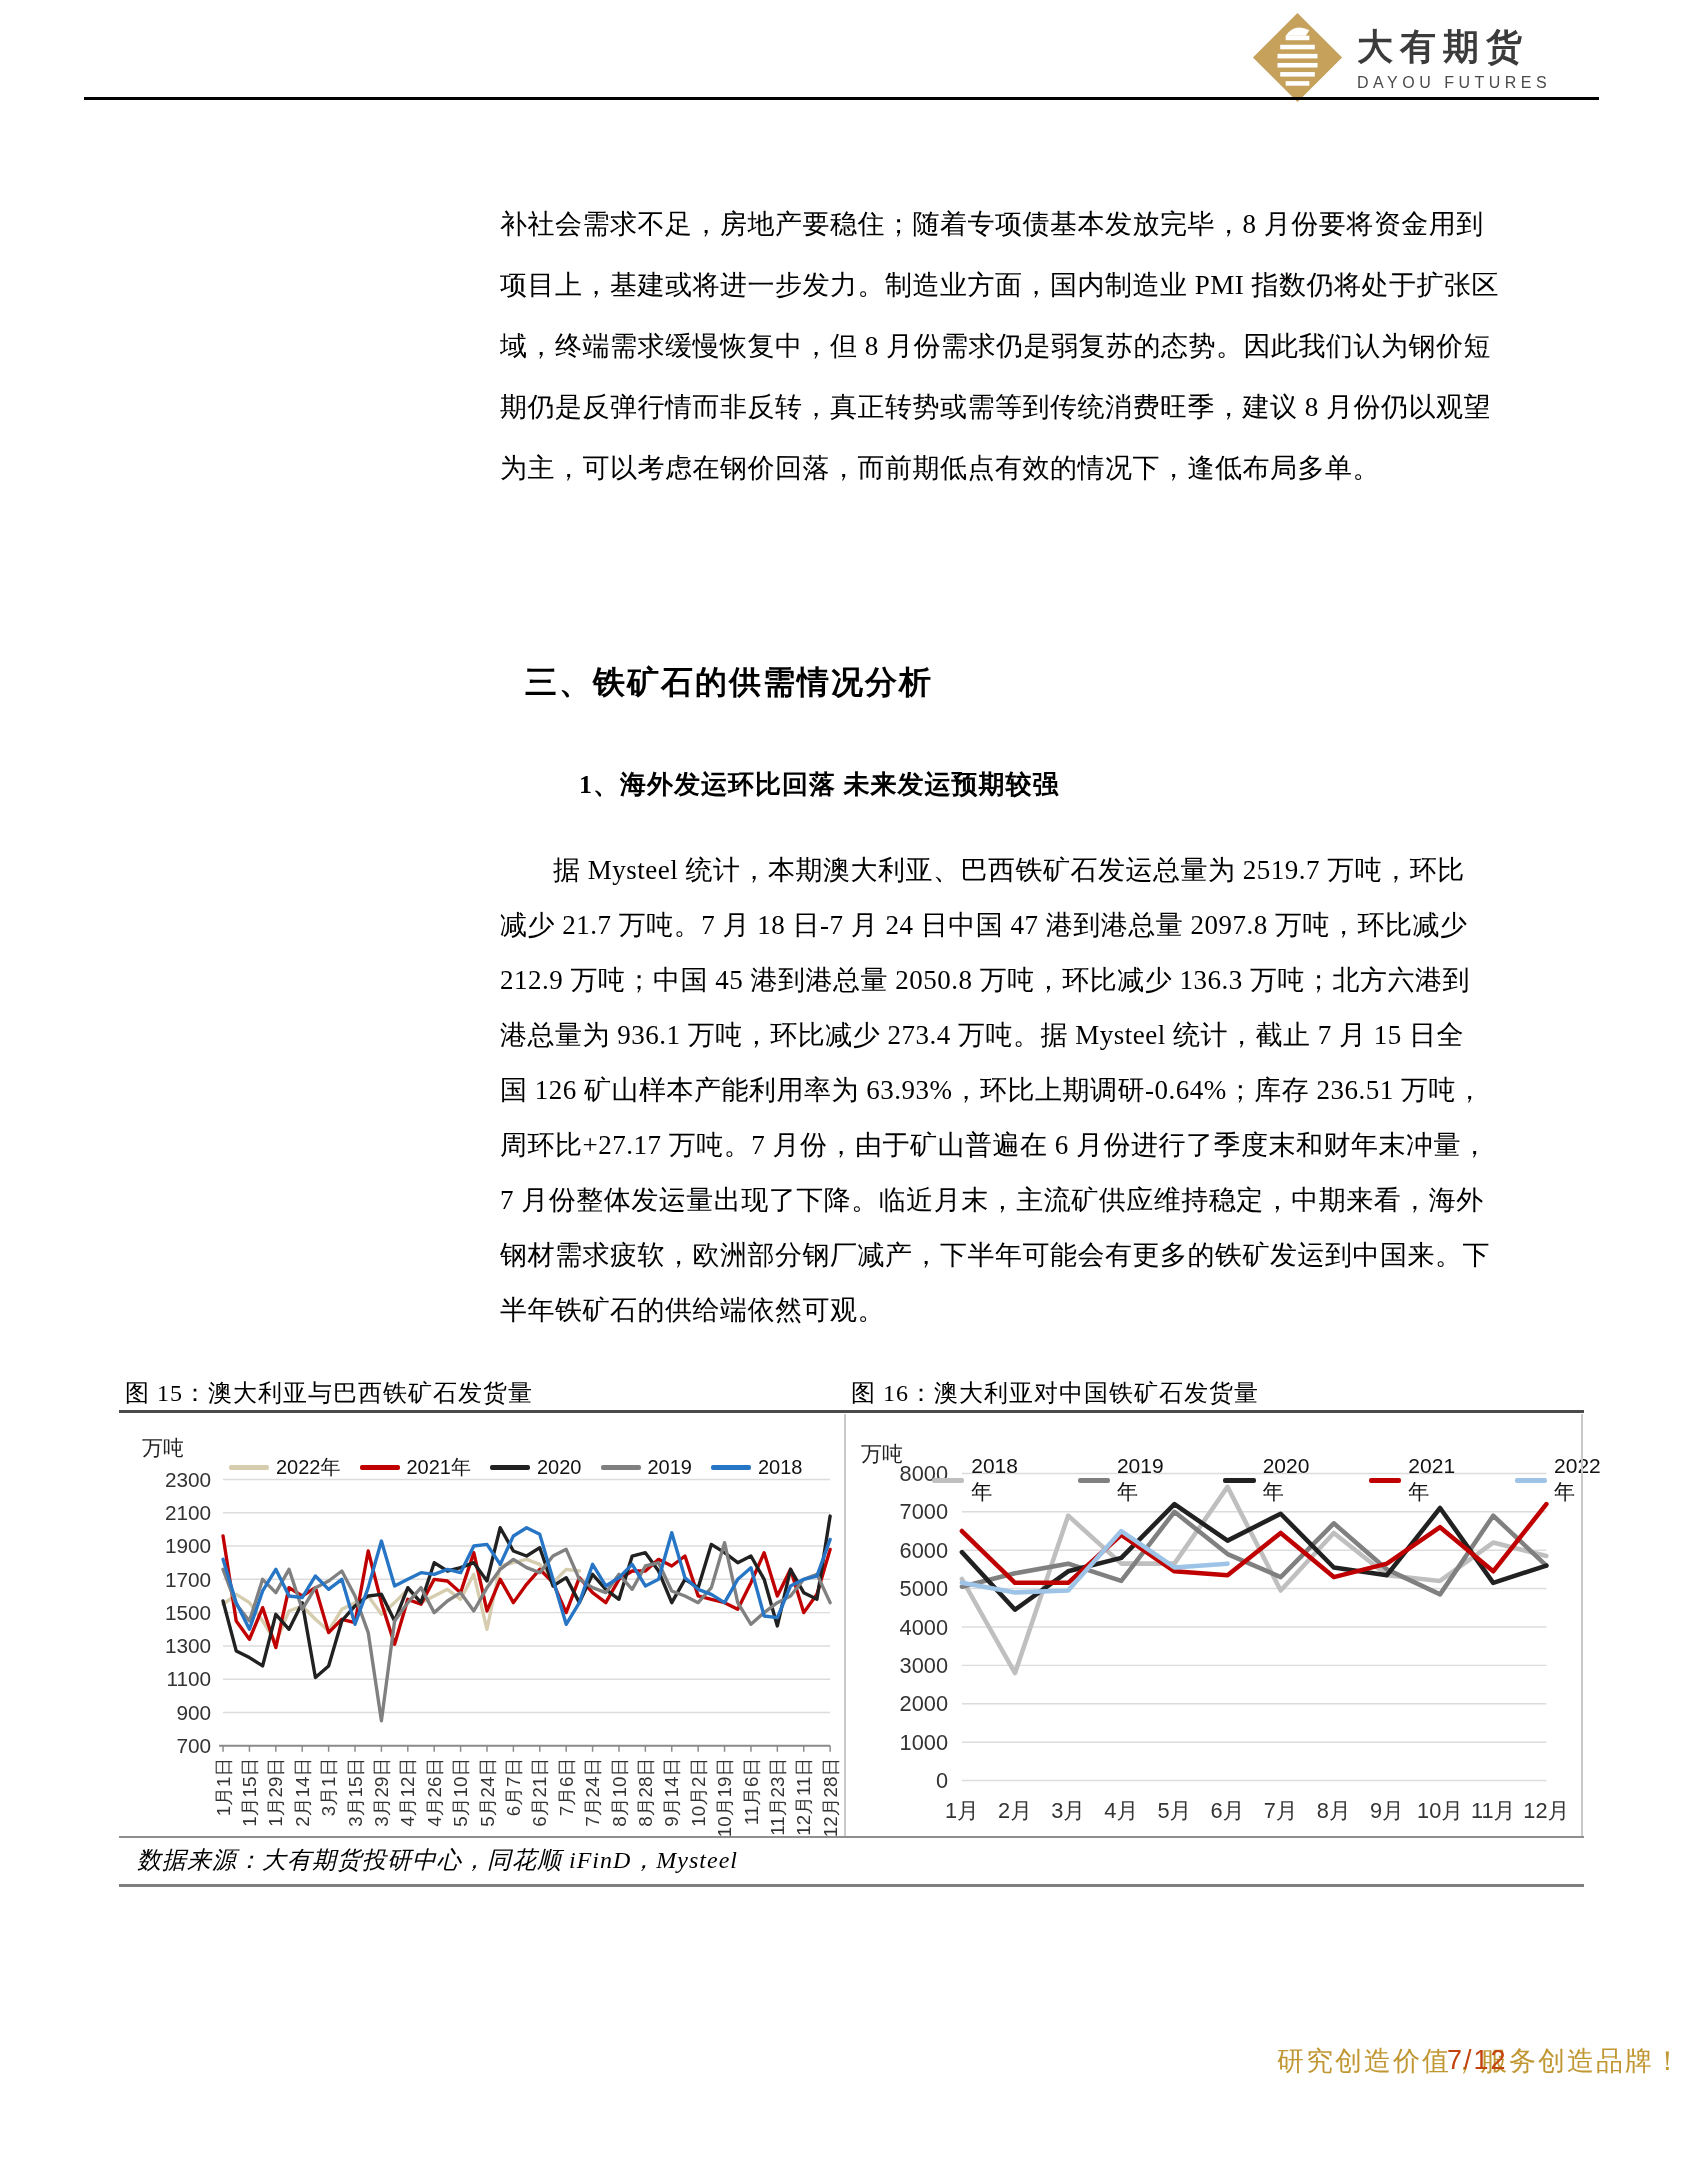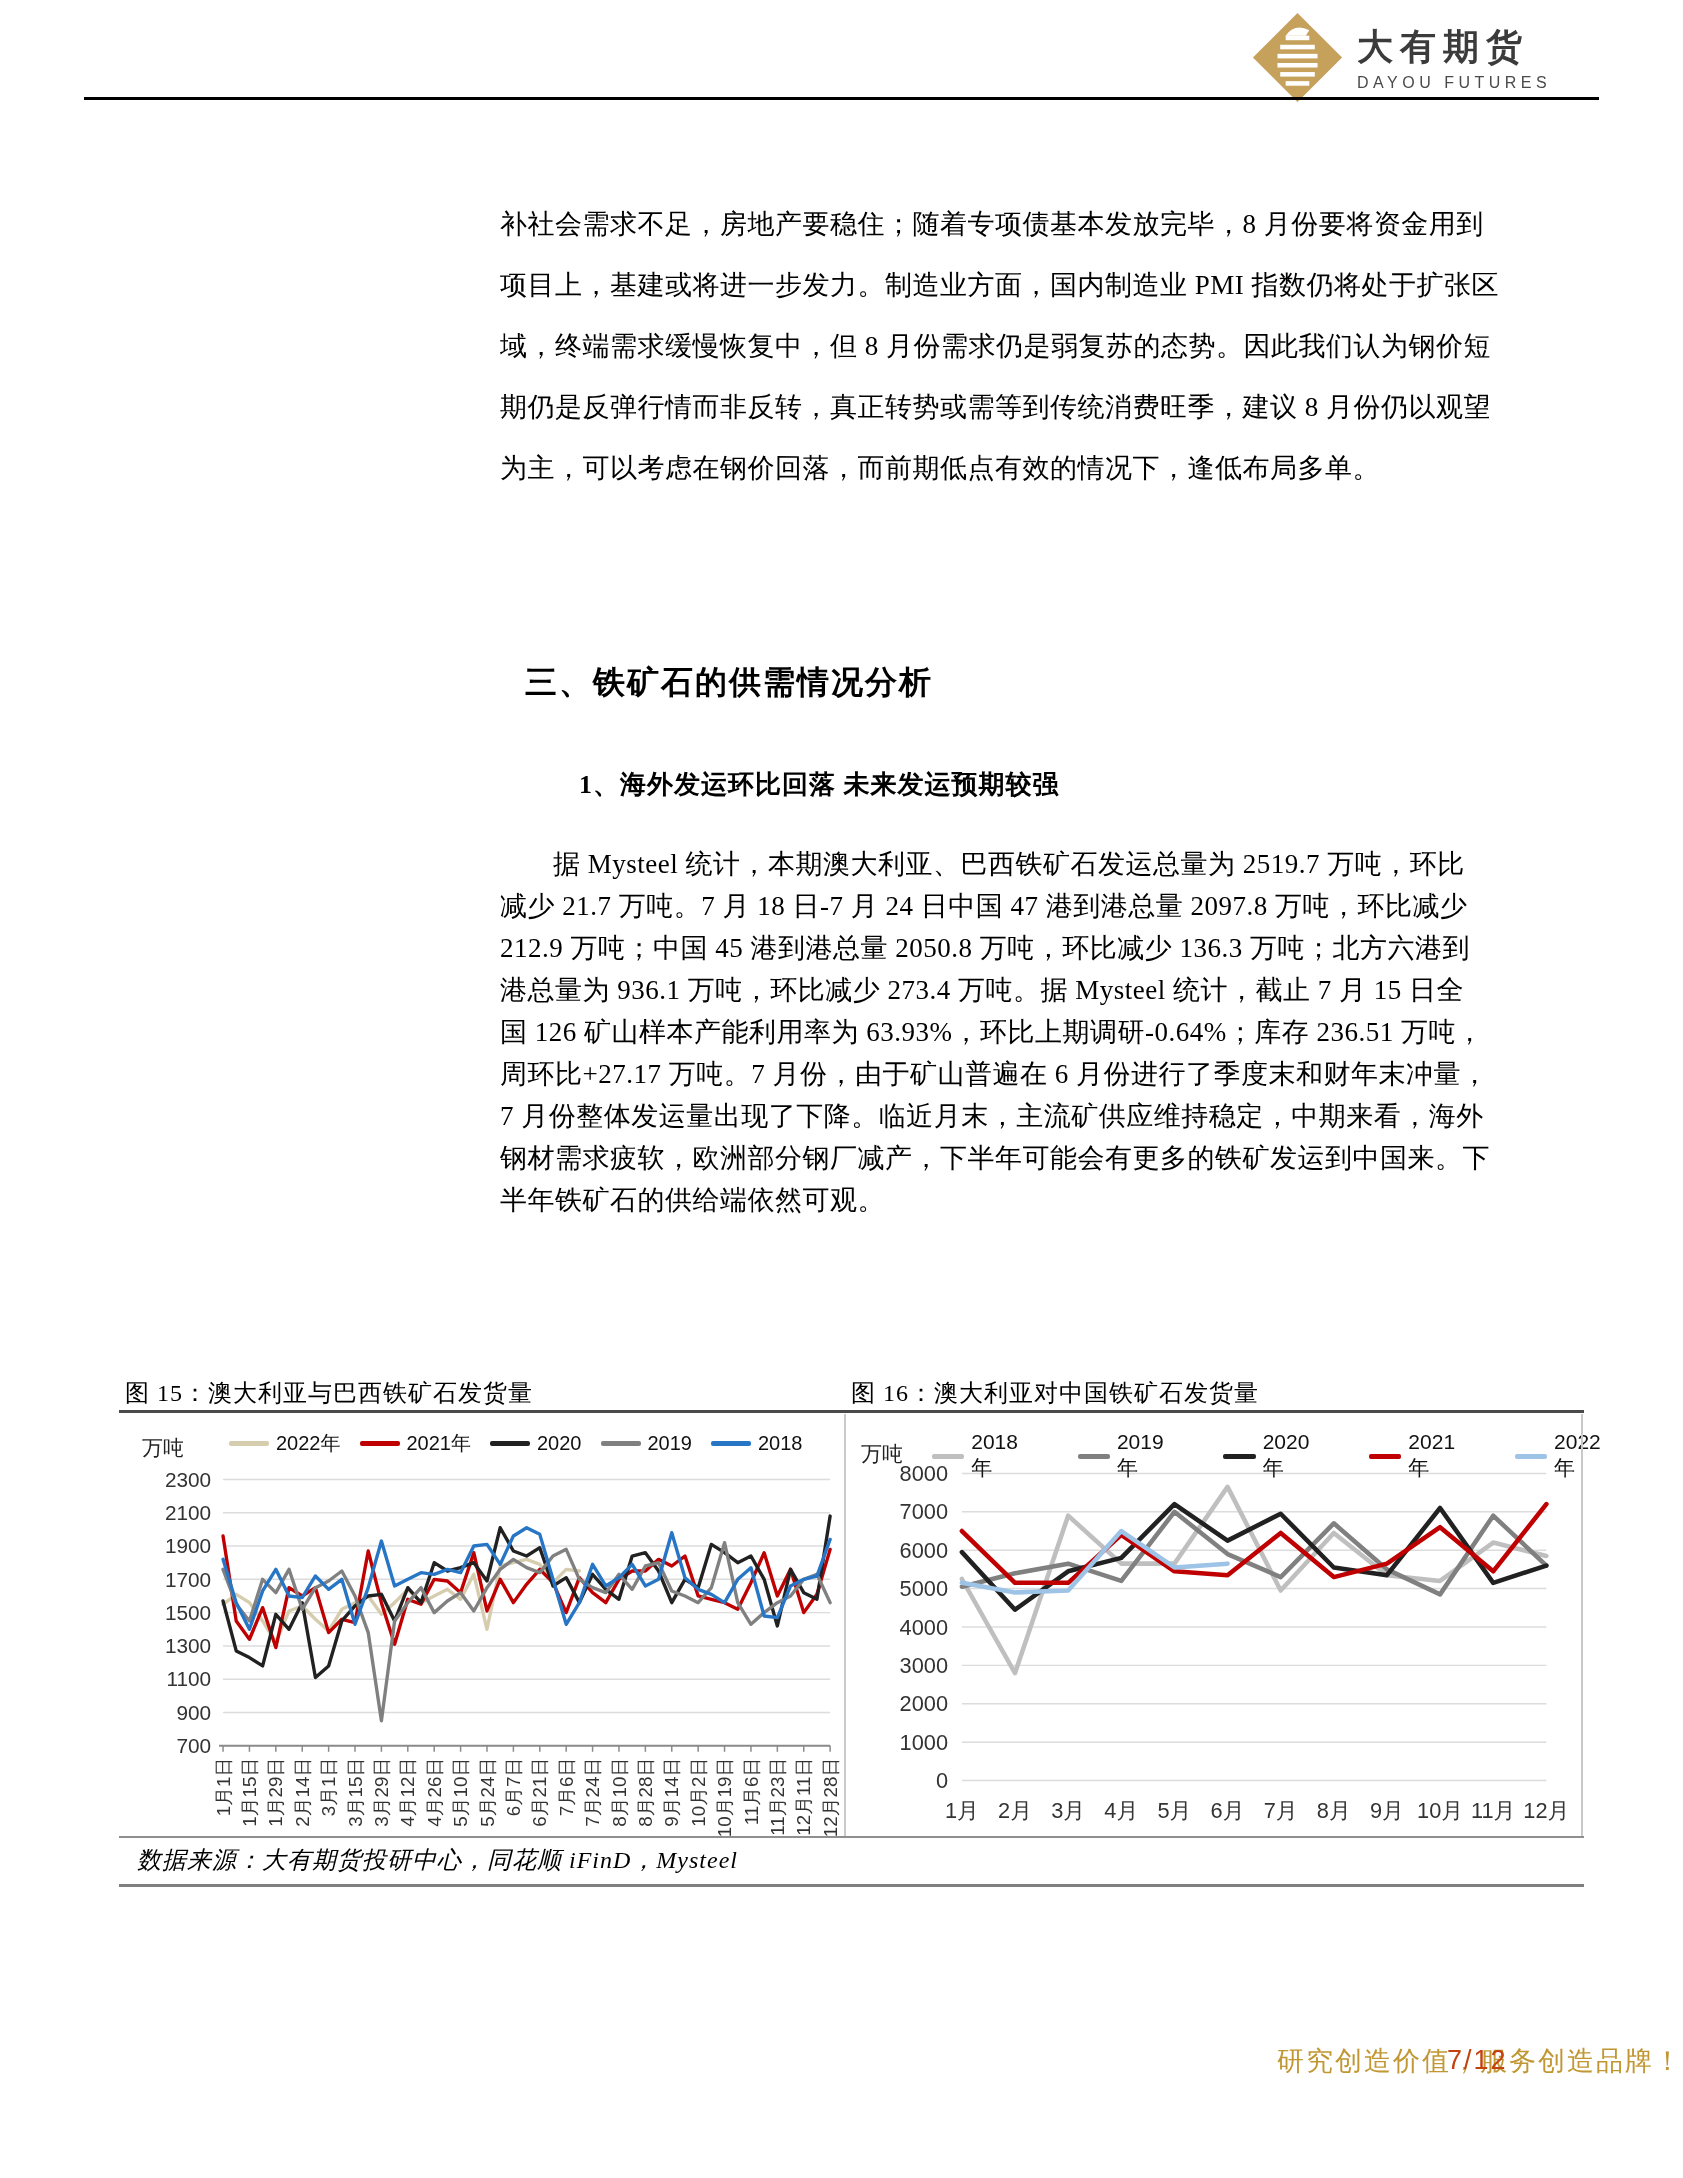--- a/index.html
+++ b/index.html
@@ -12,38 +12,38 @@
   .logo{position:absolute;left:1252px;top:12px;display:flex;align-items:center;}
   .logo-mark{width:91px;height:91px;}
   .logo-text{margin-left:14px;}
   .logo-cn{font-size:36px;font-weight:bold;color:#3b3b3b;letter-spacing:7px;font-family:"Liberation Sans",sans-serif;}
   .logo-en{font-size:16px;color:#4a4a4a;letter-spacing:4.5px;font-family:"Liberation Sans",sans-serif;margin-top:2px;}
 
   
   .para{position:absolute;left:500px;width:1089px;font-size:27px;line-height:61px;
         white-space:pre-line;letter-spacing:0.5px;}
   .p1{top:194px;}
-  .p2{top:843px;line-height:42px;text-indent:53px;}
+  .p2{top:843px;line-height:55px;text-indent:53px;}
   .sec-h2{position:absolute;left:525px;top:661px;font-size:32px;font-weight:bold;letter-spacing:2px;}
   .sec-h3{position:absolute;left:579px;top:767px;font-size:26px;font-weight:bold;letter-spacing:1px;}
 
   
   .fig-title{position:absolute;top:1377px;font-size:24px;letter-spacing:1px;}
   .fig-title.left{left:125px;} .fig-title.right{left:851px;}
   .fig-rule-top{position:absolute;left:119px;top:1410px;width:1465px;height:3px;background:#4a4a4a;}
   .fig-rule-mid{position:absolute;left:119px;top:1836px;width:1465px;height:2px;background:#8f8f8f;}
   .fig-rule-bot{position:absolute;left:119px;top:1884px;width:1465px;height:3px;background:#7f7f7f;}
   .fig-vline{position:absolute;top:1414px;height:423px;width:2px;background:#c9c9c9;}
   .fig-source{position:absolute;left:137px;top:1844px;font-size:24px;font-style:italic;letter-spacing:1px;}
 
   .chart{position:absolute;top:1414px;height:423px;}
   #c15{left:124px;width:720px;}
   #c16{left:845px;width:737px;}
   .chart svg{position:absolute;left:0;top:0;}
-  .legend{position:absolute;display:flex;align-items:center;font-family:"Liberation Sans",sans-serif;color:#111;}
+  .legend{position:absolute;display:flex;align-items:center;font-family:"Liberation Sans",sans-serif;color:#111;margin-top:24px;}
   #c15 .legend{top:16px;left:105px;gap:19px;font-size:20px;}
   #c16 .legend{top:16px;left:87px;gap:52px;font-size:21px;}
   .leg-item{display:flex;align-items:center;}
   .leg-sw{display:inline-block;width:40px;height:5px;border-radius:2px;margin-right:7px;}
   .unit{position:absolute;font-size:21px;color:#222;}
   #c15 .unit{left:18px;top:20px;}
   #c16 .unit{left:16px;top:26px;}
 
   
   .slogan{position:absolute;left:0;top:2043px;width:1683px;text-align:right;

